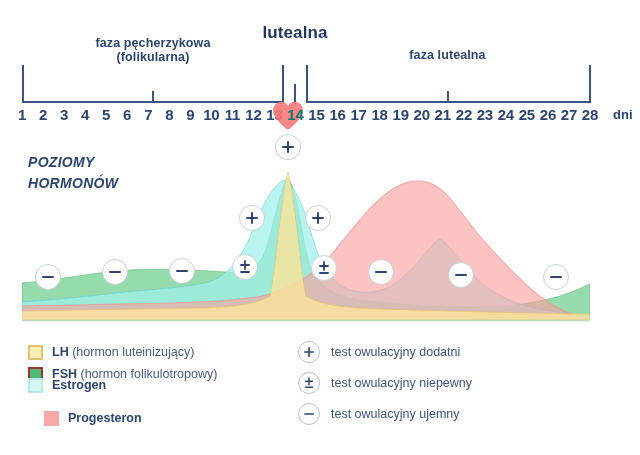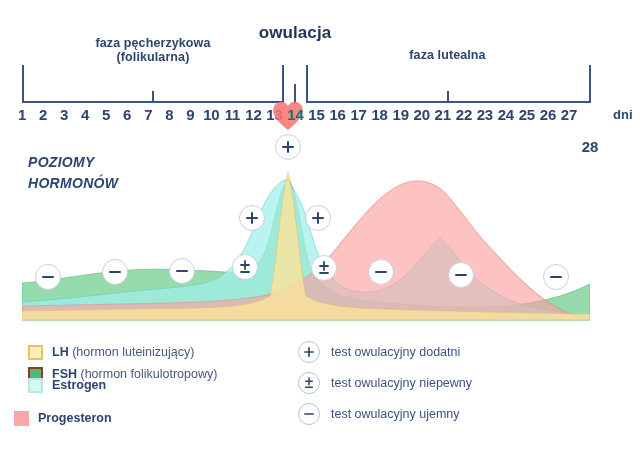--- a/index.html
+++ b/index.html
@@ -144,21 +144,21 @@
 </head>
 <body>
 
 <div id="stage">
 
   <div class="abs phase-label" style="left:22px; top:36px; width:262px;">
     <div>faza pęcherzykowa</div>
     <div>(folikularna)</div>
   </div>
 
-  <div class="abs ovulation-label" style="left:235px; top:23px; width:120px;">owulacja</div>
+  <div class="abs ovulation-label" style="left:235px; top:23px; width:120px;">lutealna</div>
 
   <div class="abs phase-label" style="left:305px; top:48px; width:285px;">faza lutealna</div>
 
   <svg class="abs" style="left:0; top:60px;" width="640" height="44">
 
     <path d="M23,42 L23,78 M23,78 L283,78 M283,78 L283,42 M153,78 L153,68" transform="translate(0,-36)" fill="none" stroke="#3a5484" stroke-width="2" stroke-linecap="square"></path>
 
     <path d="M295,24 L295,46" fill="none" stroke="#3a5484" stroke-width="2"></path>
 
     <path d="M307,42 L307,78 M307,78 L590,78 M590,78 L590,42 M448,78 L448,68" transform="translate(0,-36)" fill="none" stroke="#3a5484" stroke-width="2" stroke-linecap="square"></path>
@@ -185,21 +185,21 @@
       <div class="day-num" style="left: 379.63px; text-align: center;">18</div>
       <div class="day-num" style="left: 400.667px;">19</div>
       <div class="day-num" style="left: 421.704px;">20</div>
       <div class="day-num" style="left: 442.741px;">21</div>
       <div class="day-num" style="left: 464px; text-align: center;">22</div>
       <div class="day-num" style="left: 484.815px;">23</div>
       <div class="day-num" style="left: 505.852px;">24</div>
       <div class="day-num" style="left: 526.889px;">25</div>
       <div class="day-num" style="left: 547.926px;">26</div>
       <div class="day-num" style="left: 568.963px;">27</div>
-      <div class="day-num" style="left: 590px; margin-top: 32px;">28</div>
+      <div class="day-num" style="left: 590px;">28</div>
       <div class="dni-label">dni</div>
     </div>
 
   <svg class="heart" viewBox="0 0 32 30">
     <path d="M16,29 C16,29 1.6,18.8 1.6,10.2 C1.6,5.3 5.2,1.7 9.4,1.7 C12.3,1.7 14.7,3.3 16,5.6 C17.3,3.3 19.7,1.7 22.6,1.7 C26.8,1.7 30.4,5.3 30.4,10.2 C30.4,18.8 16,29 16,29 Z" fill="#fb7575" opacity="0.88"></path>
   </svg>
 
   <div class="abs chart-title" style="left:28px; top:152px;">
     <div>POZIOMY</div>
     <div>HORMONÓW</div>
@@ -311,21 +311,21 @@
   <div class="legend-row" style="left:28px; top:341px;">
     <span class="swatch" style="background:#fdf0b5; border:2px solid #e3c173;"></span>
     <span class="legend-text"><b>LH</b> <span>(hormon luteinizujący)</span></span>
   </div>
 
   <div class="legend-row" style="left:28px; top:374px;">
     <span class="swatch" style="background:#d4f7f2; border:2px solid #b6e7ea;"></span>
     <span class="legend-text"><b>Estrogen</b></span>
   </div>
 
-  <div class="legend-row" style="left:14px; top:407px;">
+  <div class="legend-row" style="left:44px; top:407px;">
     <span class="swatch" style="background:#f8a8a8; border:2px solid #f8a8a8;"></span>
     <span class="legend-text"><b>Progesteron</b></span>
   </div>
 
   <div class="legend-row" style="left:298px; top:341px;">
     <span class="legend-marker">
       <svg width="20" height="20" viewBox="0 0 24 24">
         <line x1="7" y1="12" x2="17" y2="12" stroke="#2b4570" stroke-width="2" stroke-linecap="round"></line>
         <line x1="12" y1="7" x2="12" y2="17" stroke="#2b4570" stroke-width="2" stroke-linecap="round"></line>
       </svg>

